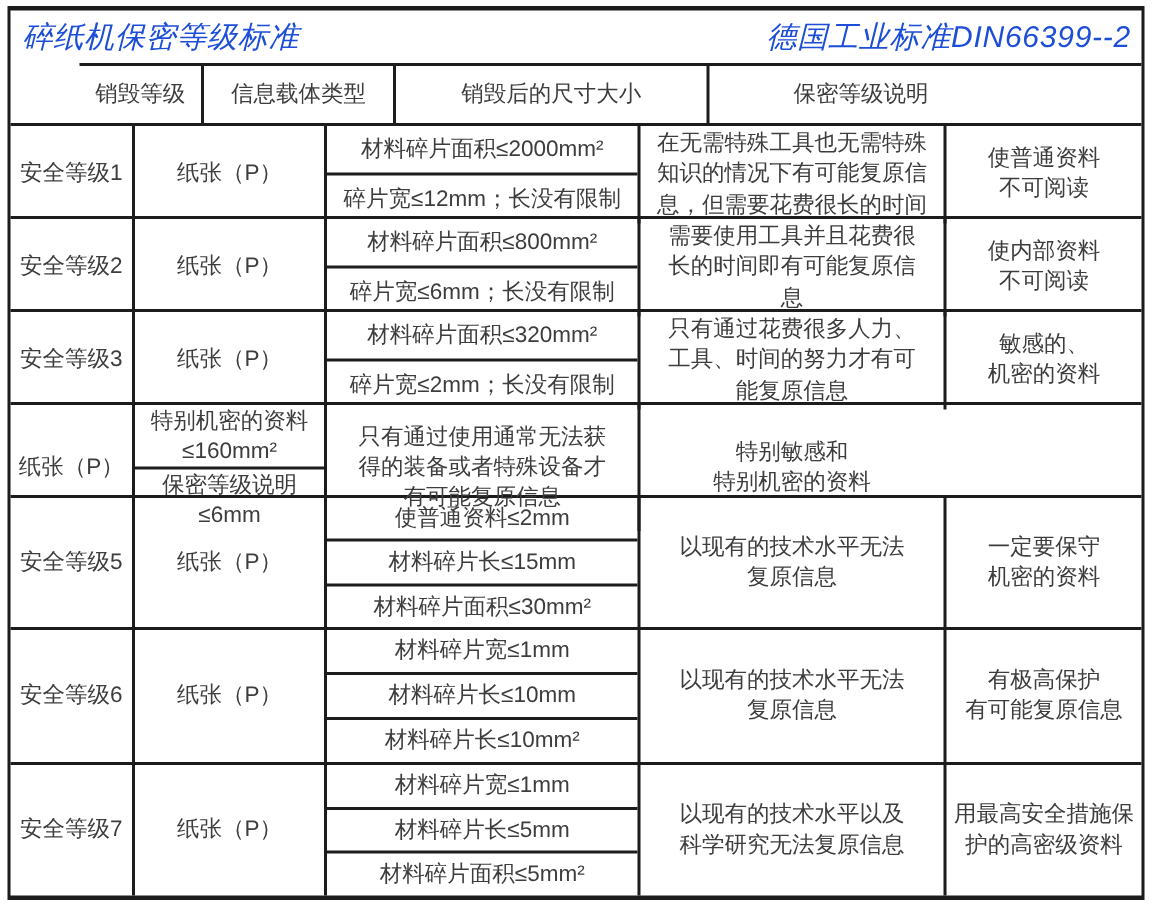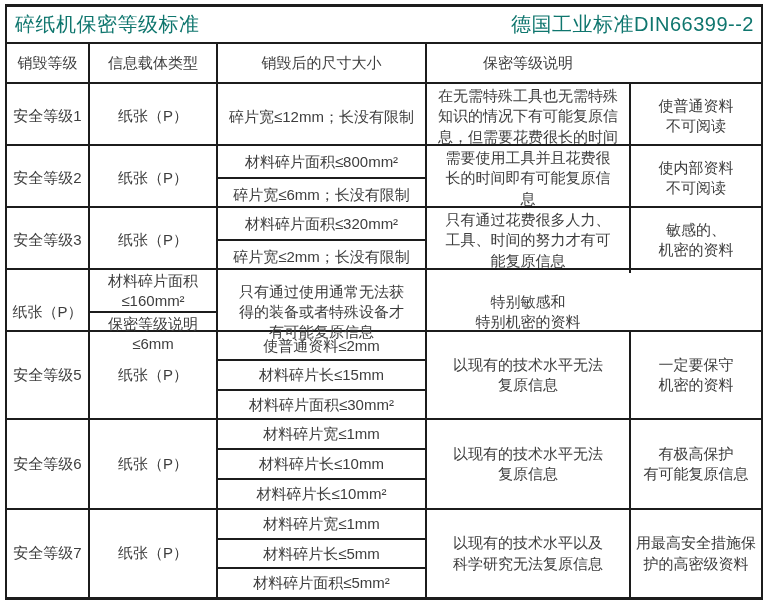--- a/index.html
+++ b/index.html
@@ -27,24 +27,25 @@
     grid-template-columns:81px 128px 209px 204px 1fr;
     border-top:2px solid var(--line);
   }
   .trow:first-child{ border-top:none; }
   .title-row{
     display:flex; align-items:center; justify-content:space-between;
     height:35px; padding:0 7px 0 8px;
     border-top:none;
   }
   .title-row .ttl{
-    font-size:20px; letter-spacing:.5px; color:#0f766e;
+    font-size:20px; letter-spacing:.5px; color:#1d4ed8;
     white-space:nowrap;
+    font-style:italic;
   }
-  .header-row{ height:40px; }
+  .header-row{ height:40px;margin-left:46px; }
   .h62{ height:62px; }
   .h88{ height:88px; }
   .h90{ height:90px; }
   .h89{ height:89px; }
   .cell{
     display:flex; align-items:center; justify-content:center;
     text-align:center;
     border-left:2px solid var(--line);
     font-size:15px; line-height:1.35;
     padding:2px 3px;
@@ -82,20 +83,21 @@
     <div class="cell hdr">销毁等级</div>
     <div class="cell hdr">信息载体类型</div>
     <div class="cell hdr">销毁后的尺寸大小</div>
     <div class="cell hdr">保密等级说明</div>
   </div>
 
   <div class="trow h62">
     <div class="cell">安全等级1</div>
     <div class="cell">纸张（P）</div>
     <div class="size-col">
+      <div class="subcell">材料碎片面积≤2000mm²</div>
       <div class="subcell">碎片宽≤12mm；长没有限制</div>
     </div>
     <div class="cell">在无需特殊工具也无需特殊
 知识的情况下有可能复原信
 息，但需要花费很长的时间</div>
     <div class="cell">使普通资料
 不可阅读</div>
   </div>
 
   <div class="trow h62">
@@ -122,21 +124,21 @@
     <div class="cell">只有通过花费很多人力、
 工具、时间的努力才有可
 能复原信息</div>
     <div class="cell">敏感的、
 机密的资料</div>
   </div>
 
   <div class="trow h62">
     <div class="cell">纸张（P）</div>
     <div class="size-col">
-      <div class="subcell">材料碎片面积≤160mm²</div>
+      <div class="subcell">特别机密的资料≤160mm²</div>
       <div class="subcell">保密等级说明≤6mm</div>
     </div>
     <div class="cell">只有通过使用通常无法获
 得的装备或者特殊设备才
 有可能复原信息</div>
     <div class="cell">特别敏感和
 特别机密的资料</div>
   </div>
 
   <div class="trow h88">

